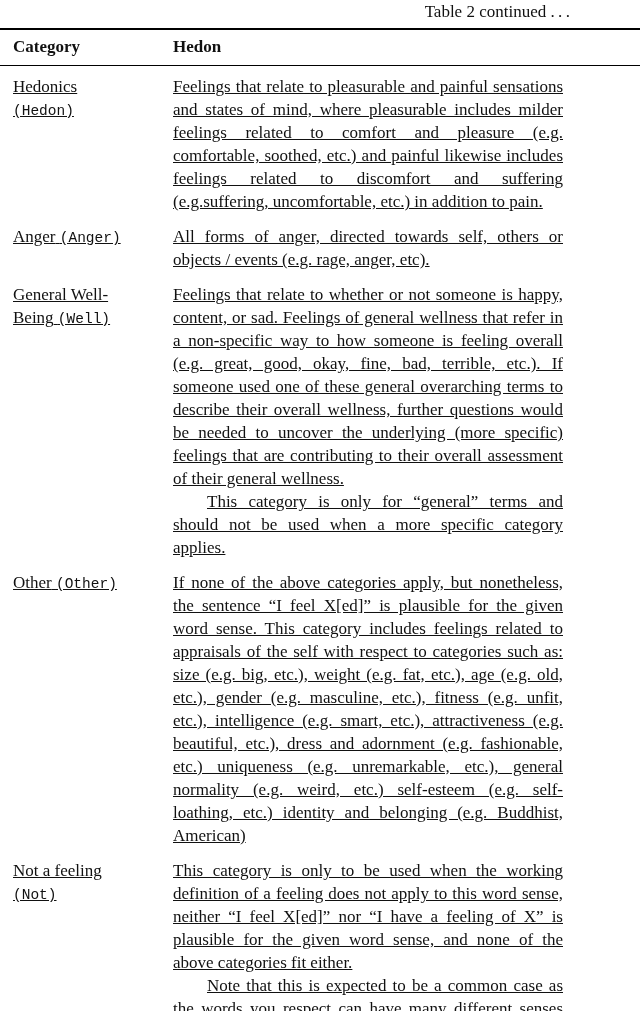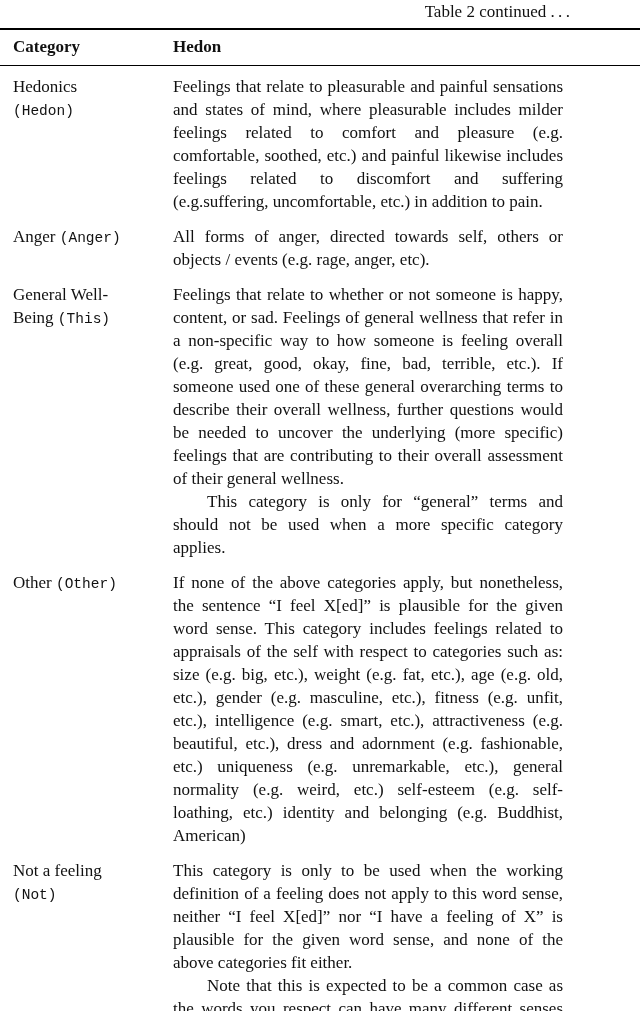--- a/index.html
+++ b/index.html
@@ -29,21 +29,21 @@
   .trow {
     display: grid;
     grid-template-columns: 160px 1fr;
     padding: 0 13px;
   }
 
   .header-row { padding-top: 7px; padding-bottom: 8px; }
   .colhead { font-weight: bold; font-size: 17px; text-align: right; }
 
   .tbody { padding-top: 9px; }
-  .body-row { margin-bottom: 12px; }
+  .body-row { margin-bottom: 12px; text-decoration: underline; }
 
   .cat-col {
     padding-right: 10px;
   }
   .cat-inner {
     max-width: 122px;
     line-height: 23px;
   }
   .cat-code {
     font-family: "Liberation Mono", "DejaVu Sans Mono", monospace;
@@ -101,21 +101,21 @@
       </div>
       <div class="scope-col">
         <p>All forms of anger, directed towards self, others or objects / events (e.g. rage, anger, etc).</p>
       </div>
     </div>
 
     <div class="trow body-row">
       <div class="cat-col">
         <div class="cat-inner">
           <span class="cat-name">General Well-Being</span>
-          <span class="cat-code">(This)</span>
+          <span class="cat-code">(Well)</span>
         </div>
       </div>
       <div class="scope-col">
         <p>Feelings that relate to whether or not someone is happy, content, or sad. Feelings of general wellness that refer in a non-specific way to how someone is feeling overall (e.g. great, good, okay, fine, bad, terrible, etc.). If someone used one of these general overarching terms to describe their overall wellness, further questions would be needed to uncover the underlying (more specific) feelings that are contributing to their overall assessment of their general wellness.</p>
         <p class="indent">This category is only for “general” terms and should not be used when a more specific category applies.</p>
       </div>
     </div>
 
     <div class="trow body-row">
       <div class="cat-col">

